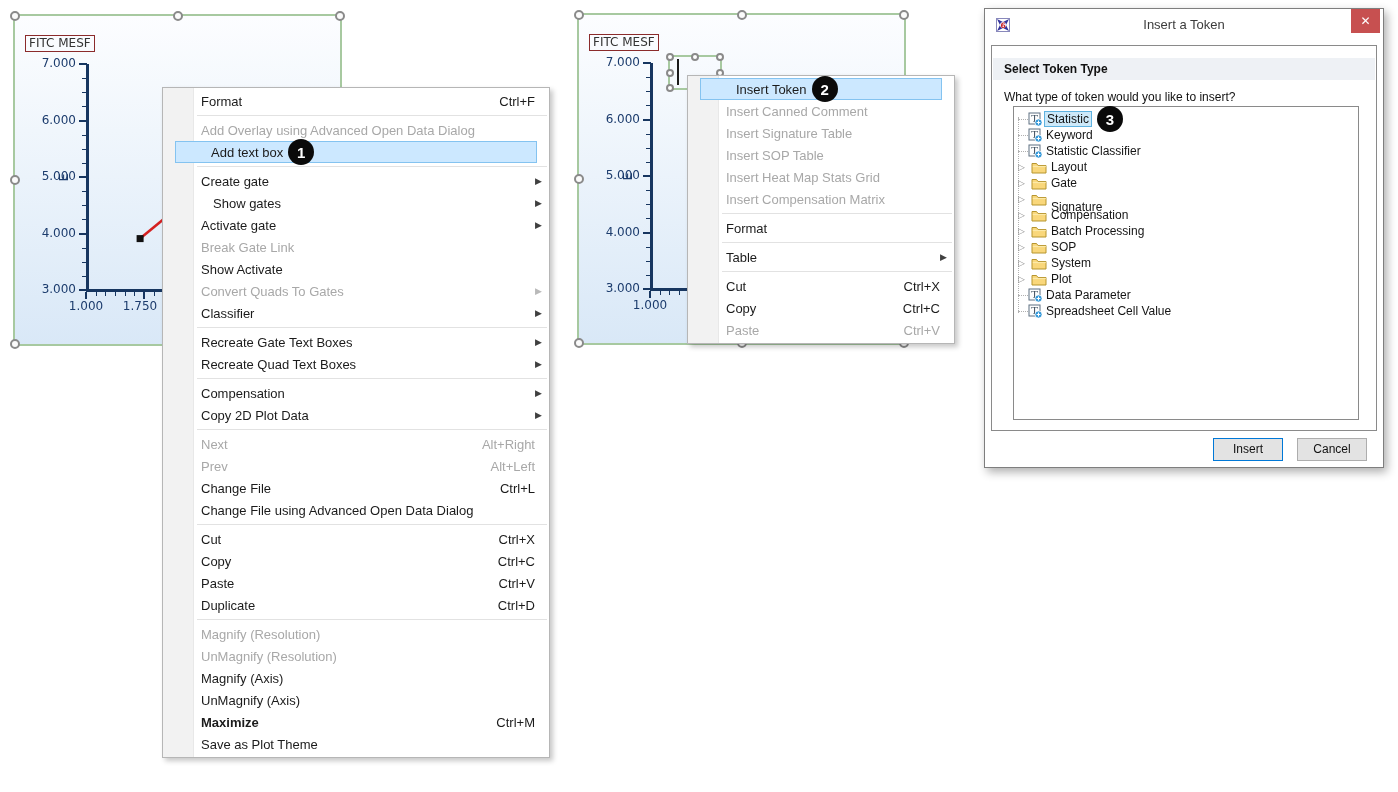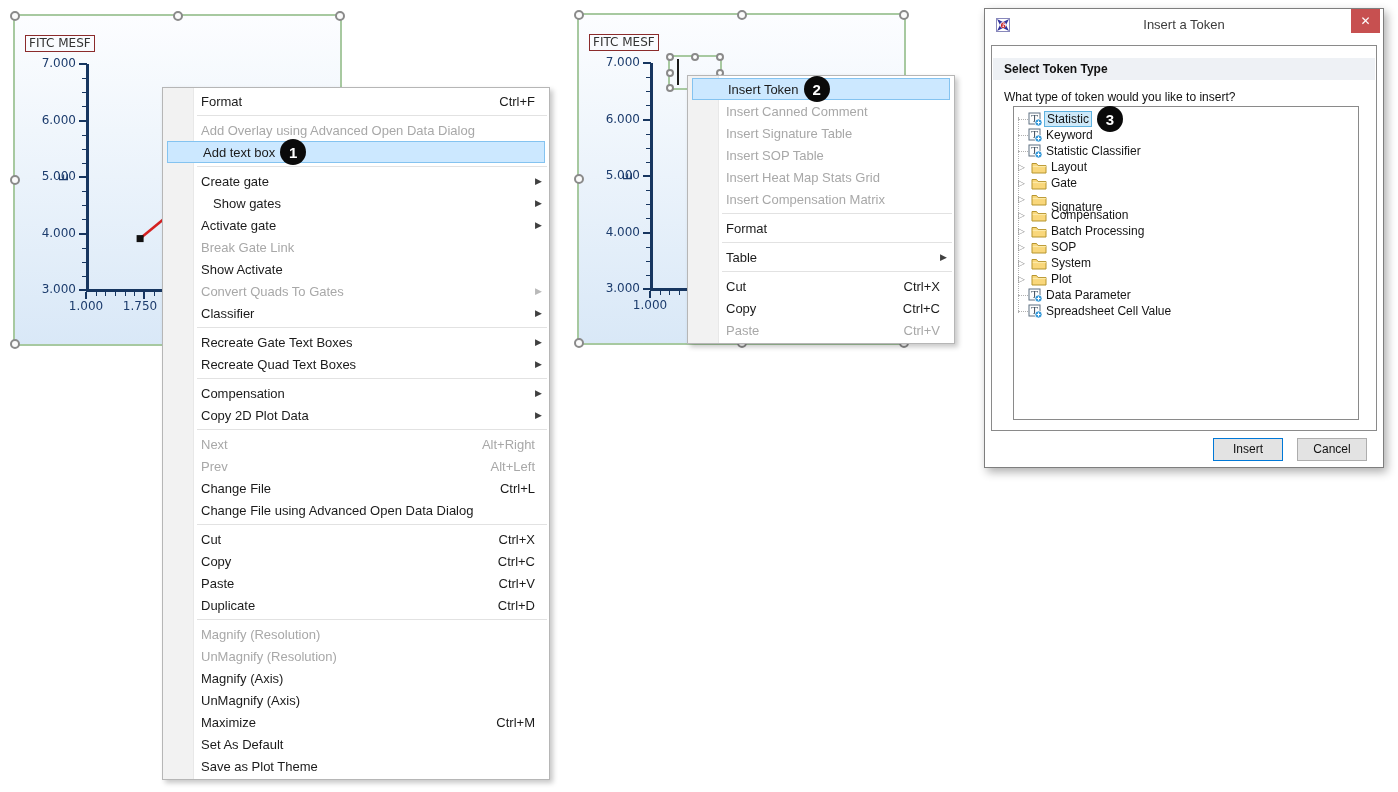--- a/index.html
+++ b/index.html
@@ -36,21 +36,21 @@
   .caret{position:absolute;left:98px;top:44px;width:2px;height:26px;background:#1b1b1b;z-index:2}
 
   
   .menu{position:absolute;border:1px solid #b6b6b6;box-shadow:3px 3px 5px rgba(0,0,0,.22);
         padding:2px 0;z-index:10;
         background:linear-gradient(90deg,#f2f2f2 0,#f2f2f2 30px,#e8e8e8 30px,#e8e8e8 31px,#fff 31px)}
   #menu-plot{left:162px;top:87px;width:386px}
   #menu-text{left:687px;top:75px;width:266px}
   .mi{position:relative;height:22px;display:flex;align-items:center;
       padding:0 14px 0 38px;font-size:13px;color:#1b1b1b;white-space:nowrap}
-  .mi.hl{background:#cce8ff;border:1px solid #84c3f0;margin:0 4px;height:20px;padding:0 2px 0 35px}
+  .mi.hl{background:#cce8ff;border:1px solid #84c3f0;margin:0 12px;height:20px;padding:0 2px 0 35px}
   .mi.dis{color:#a8a8a8}
   .mi .mleft{display:flex;align-items:center}
   .mi .sc{margin-left:auto}
   .arr{position:absolute;right:7px;font-size:9px;color:#404040}
   .mi.dis .arr{color:#b9b9b9}
   .msep{height:1px;background:#e2e2e2;margin:3px 2px 3px 34px}
   .badge{width:26px;height:26px;border-radius:50%;background:#0a0a0a;color:#fff;font-size:15px;
          font-weight:bold;display:flex;align-items:center;justify-content:center;margin-left:5px;
          flex:none;z-index:12}
 
@@ -373,28 +373,23 @@
         <div class="lab" style="display: inline;">Magnify (Axis)</div>
       </div>
     </div>
     <div class="mi">
       <div class="mleft">
         <div class="lab" style="display: inline;">UnMagnify (Axis)</div>
       </div>
     </div>
     <div class="mi">
       <div class="mleft">
-        <div class="lab" style="display: inline;">Maximize</div>
+        <div class="lab" style="display: inline; font-weight: bold;">Maximize</div>
       </div>
       <div class="sc">Ctrl+M</div>
-    </div>
-    <div class="mi">
-      <div class="mleft">
-        <div class="lab" style="display: inline;">Set As Default</div>
-      </div>
     </div>
     <div class="mi">
       <div class="mleft">
         <div class="lab" style="display: inline;">Save as Plot Theme</div>
       </div>
     </div>
   </div>
 <div class="menu" id="menu-text">
     <div class="mi hl">
       <div class="mleft">

